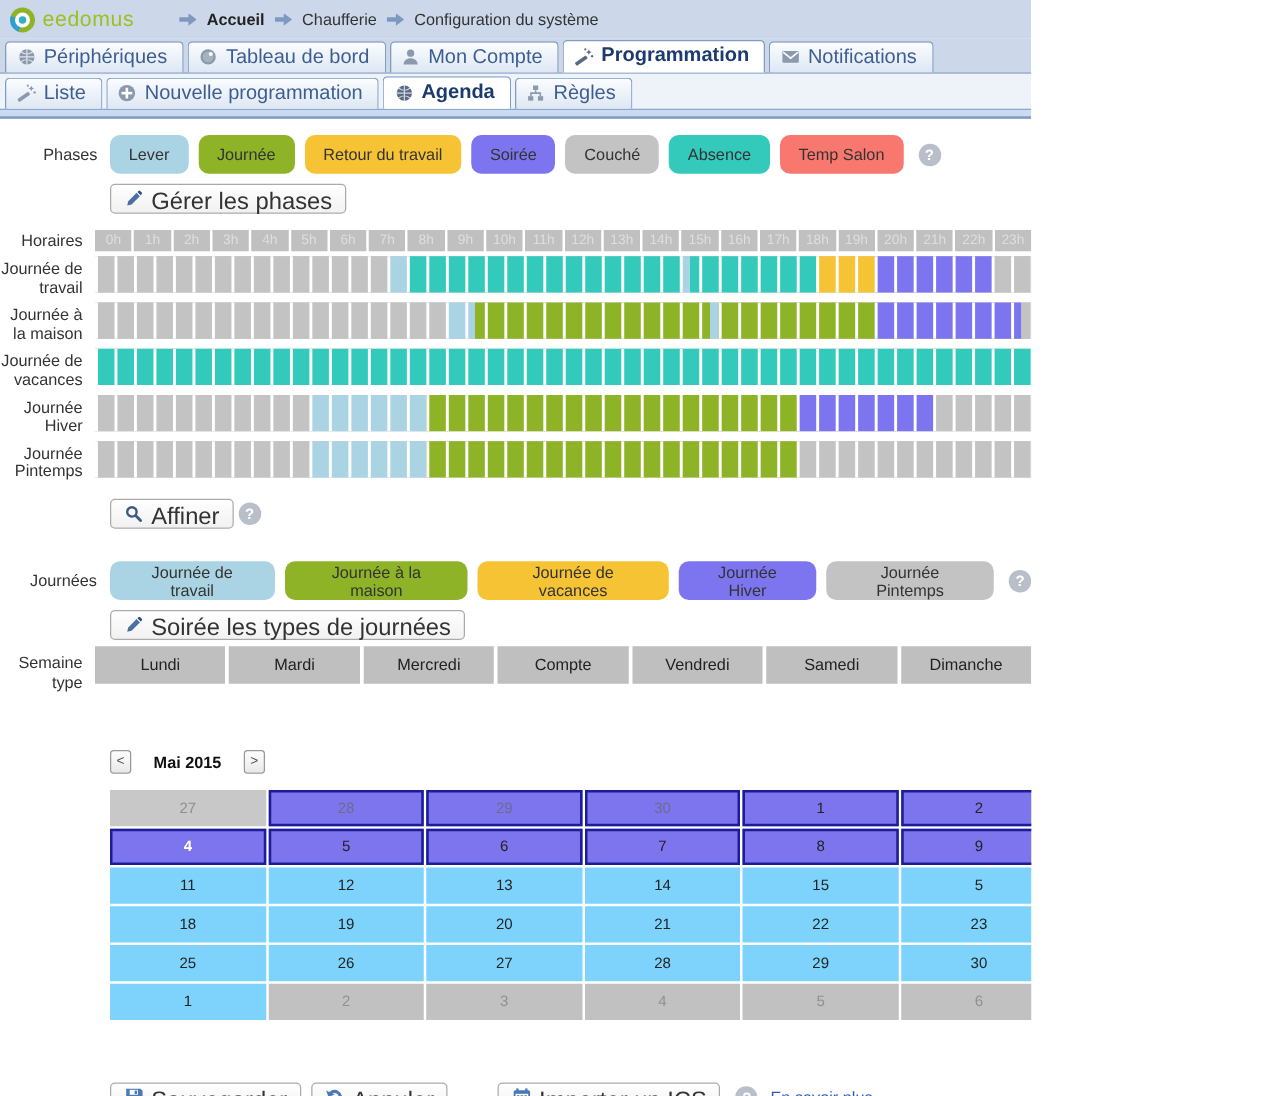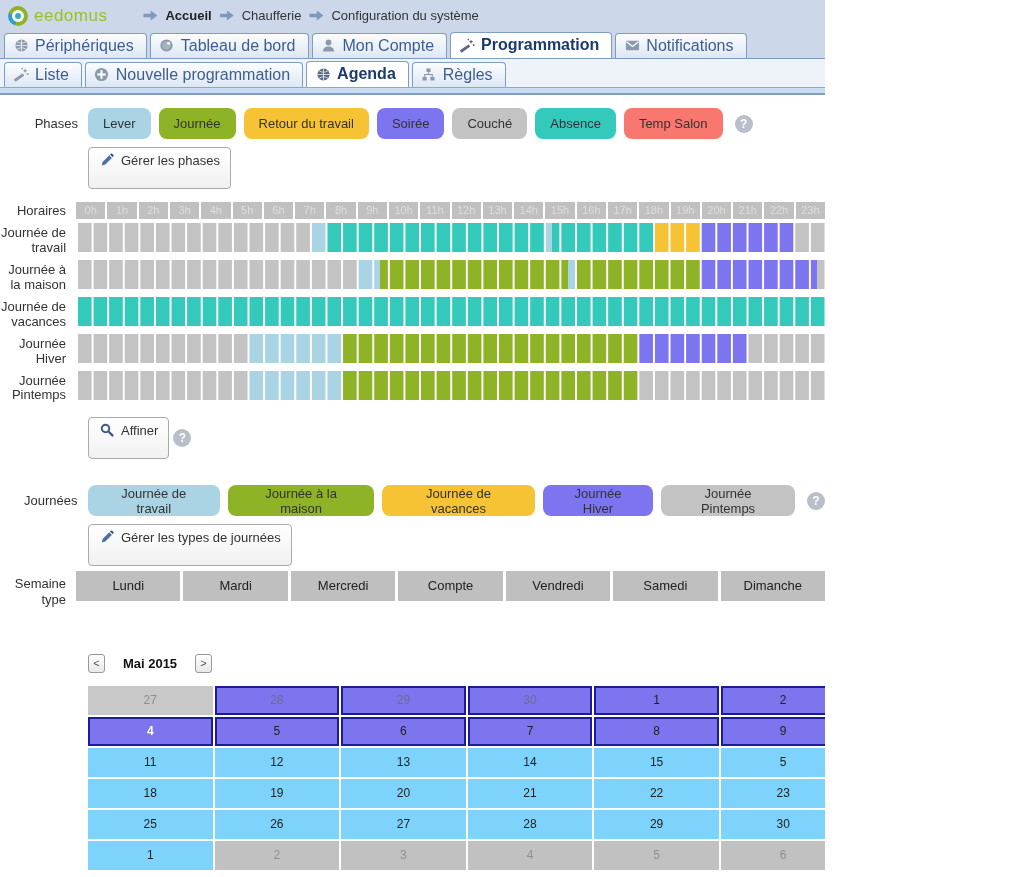--- a/index.html
+++ b/index.html
@@ -37,22 +37,22 @@
   .row { display:flex; margin-left:0; }
   .row-label { width:78px; margin-right:10px; text-align:right; font-size:13px; color:#333; padding-top:8px; line-height:1.2; }
   .indent { margin-left:88px; }
 
   .chip-strip { display:flex; gap:8px; align-items:center; }
   .chip { height:31px; border-radius:8px; padding:0 15px; font-size:13px; color:#333;
     display:flex; align-items:center; border:none; cursor:pointer; font-family:inherit; }
   .help { width:18px; height:18px; border-radius:50%; background:#b9bfc9; color:#fff; font-weight:bold;
     font-size:12px; display:inline-flex; align-items:center; justify-content:center; margin-left:4px; cursor:pointer; flex:none;}
 
-  .toolbtn { display:inline-flex; align-items:flex-end; gap:6px; background:linear-gradient(#fff,#f1f1f1);
-    border:1px solid #aaa; border-radius:4px; padding:20px 10px; font-size:13px; color:#333;
+  .toolbtn { display:inline-flex; align-items:flex-start; gap:6px; background:linear-gradient(#fff,#f1f1f1);
+    border:1px solid #aaa; border-radius:4px; padding:3px 10px; font-size:19px; color:#333;
     cursor:pointer; font-family:inherit; height:24px; }
   .mt8 { margin-top:8px; }
 
   
   .hours { width:884px; display:grid; grid-template-columns:repeat(24,1fr); gap:2px; height:17px; }
   .hour-cell { background:#c0c0c0; color:#dedede; font-size:11px; text-align:center; line-height:17px; overflow:hidden; }
   .t-row { display:flex; margin-top:4px; }
   .t-label { width:78px; margin-right:10px; text-align:right; font-size:13px; color:#333; line-height:1.15; padding-top:3px; }
   .t-bar { position:relative; width:884px; height:29px; background:#bfbfbf; }
   .t-bar::after { content:""; position:absolute; inset:0; pointer-events:none;
@@ -339,21 +339,21 @@
         </div>
     </div>
     <div class="indent mt8">
       <button class="toolbtn">
         <span class="ticon">
           <svg viewBox="0 0 16 16" width="14" height="14">
               <path fill="#4a6fa5" d="M2 14.2l1-4 7.6-7.6 3 3-7.6 7.6z"></path>
               <path fill="#2a4a85" d="M11.4 1.8l2.9 2.9 1-1a1 1 0 0 0 0-1.4l-1.5-1.5a1 1 0 0 0-1.4 0z"></path>
             </svg>
         </span>
-        <span>Gérer les types de journées</span>
+        <span>Soirée les types de journées</span>
       </button>
     </div>
 
     <div class="row" style="margin-top:2px;">
       <div class="row-label">Semaine type</div>
       <div class="week">
           <div class="week-cell">Lundi</div>
           <div class="week-cell">Mardi</div>
           <div class="week-cell">Mercredi</div>
           <div class="week-cell">Compte</div>

